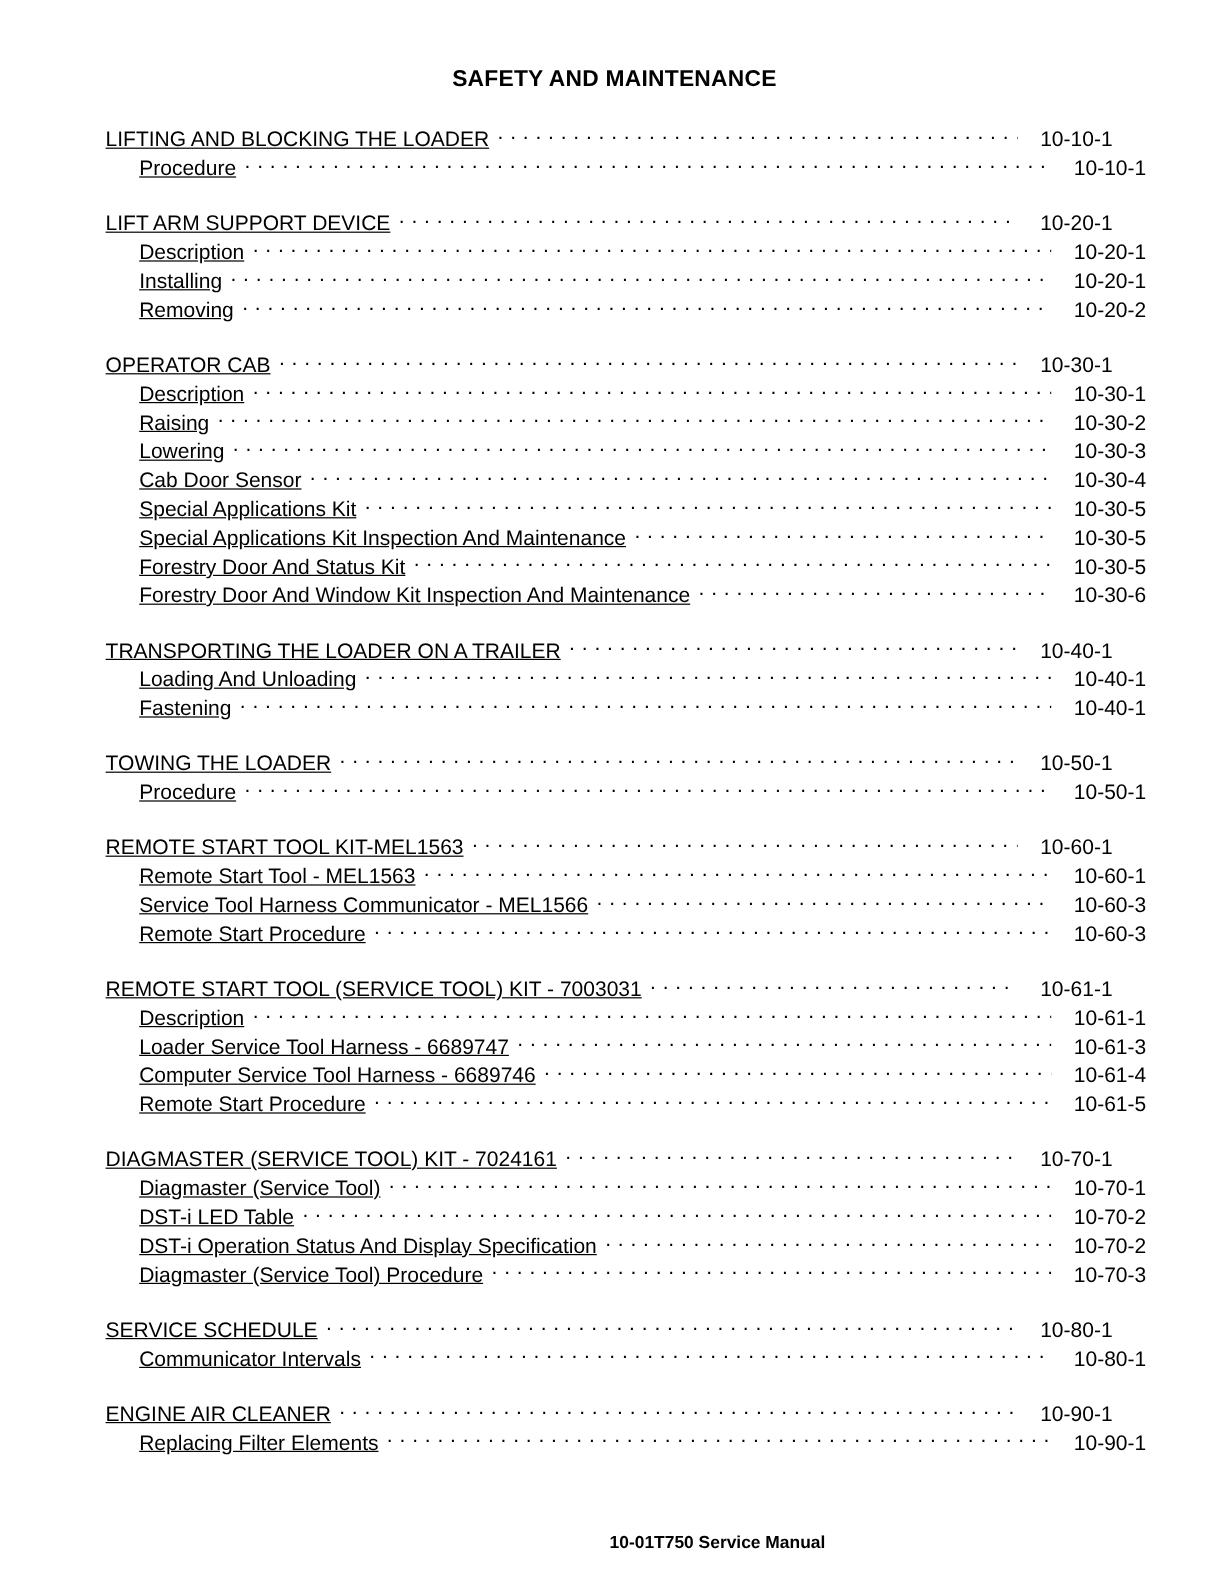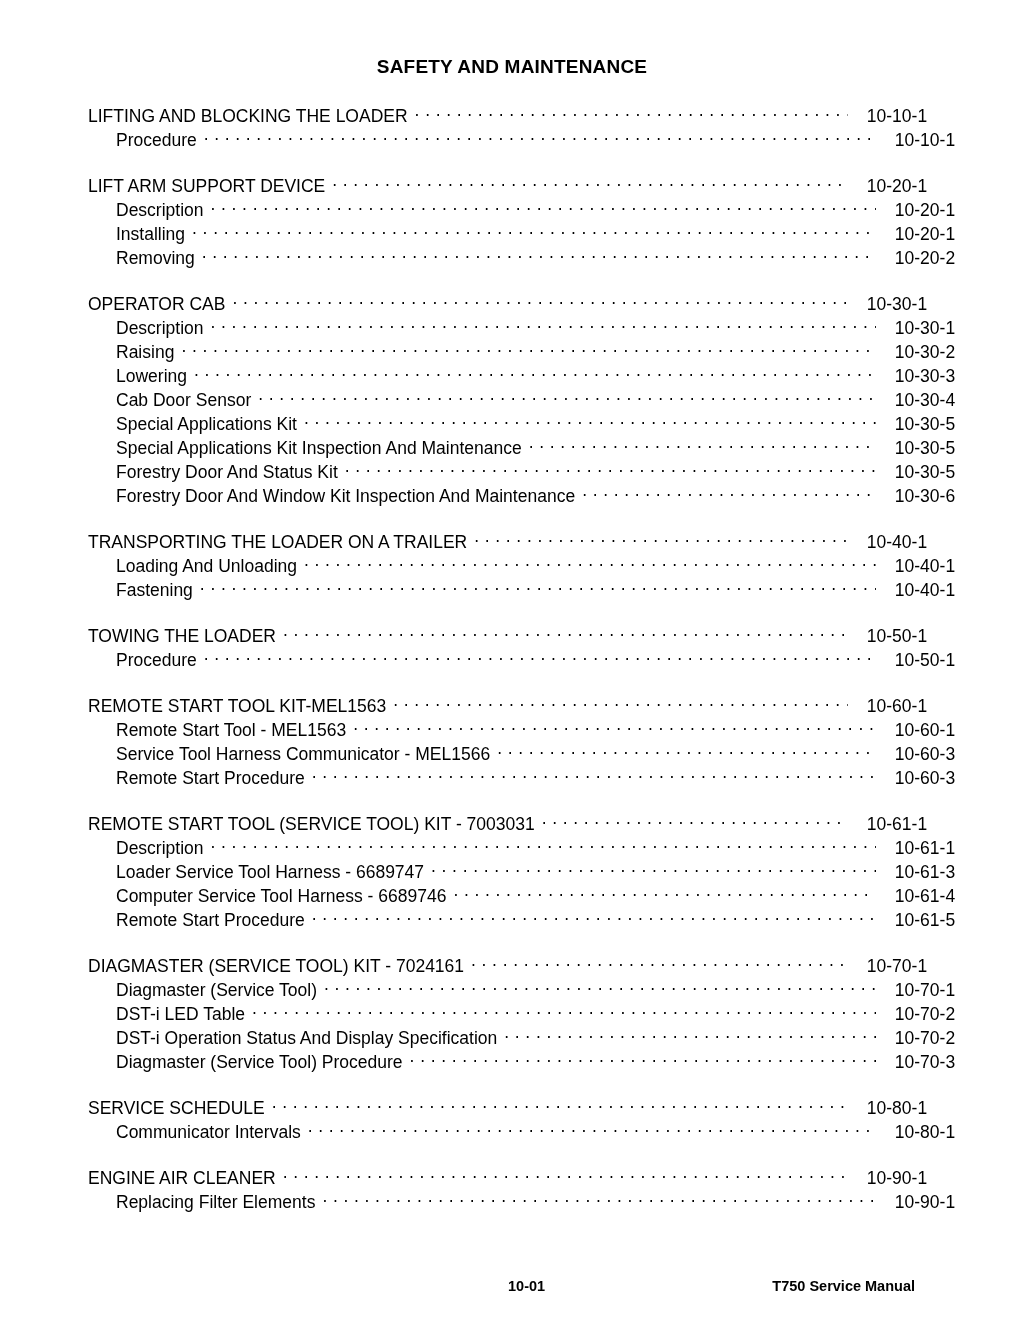--- a/index.html
+++ b/index.html
@@ -51,20 +51,21 @@
     font-size: 17.5px;
     line-height: 24px;
     white-space: nowrap;
   }
   .toc-row.sub {
     padding-left: 28px;
   }
   .toc-row .label {
     flex: 0 0 auto;
     padding-right: 7px;
+    text-decoration: underline;
   }
   .toc-row .leader {
     flex: 1 1 auto;
     position: relative;
     overflow: hidden;
     height: 24px;
   }
   .toc-row .leader::after {
     content: ". . . . . . . . . . . . . . . . . . . . . . . . . . . . . . . . . . . . . . . . . . . . . . . . . . . . . . . . . . . . . . . . . . . . . . . . . . . . . . . . . . . . . . . . . . . . . . . . . . . . . . . . . . . . . . . . . . . .";
     position: absolute;
@@ -79,21 +80,21 @@
     flex: 0 0 78px;
     text-align: center;
     padding-left: 10px;
   }
   .footer {
     position: absolute;
     left: 88px;
     right: 88px;
     top: 1278px;
     display: flex;
-    justify-content: space-between;
+    justify-content: flex-start;
     font-size: 14.5px;
     font-weight: bold;
   }
   .footer .page-label {
     margin-left: 420px;
   }
 </style>
 </head>
 <body>
 

